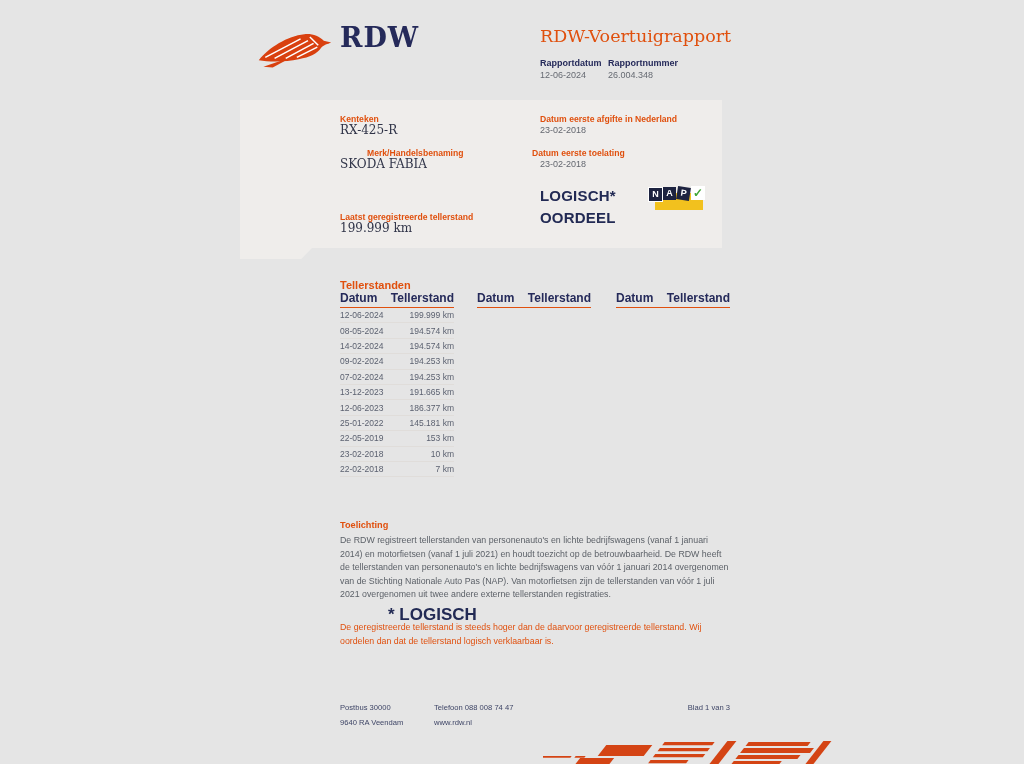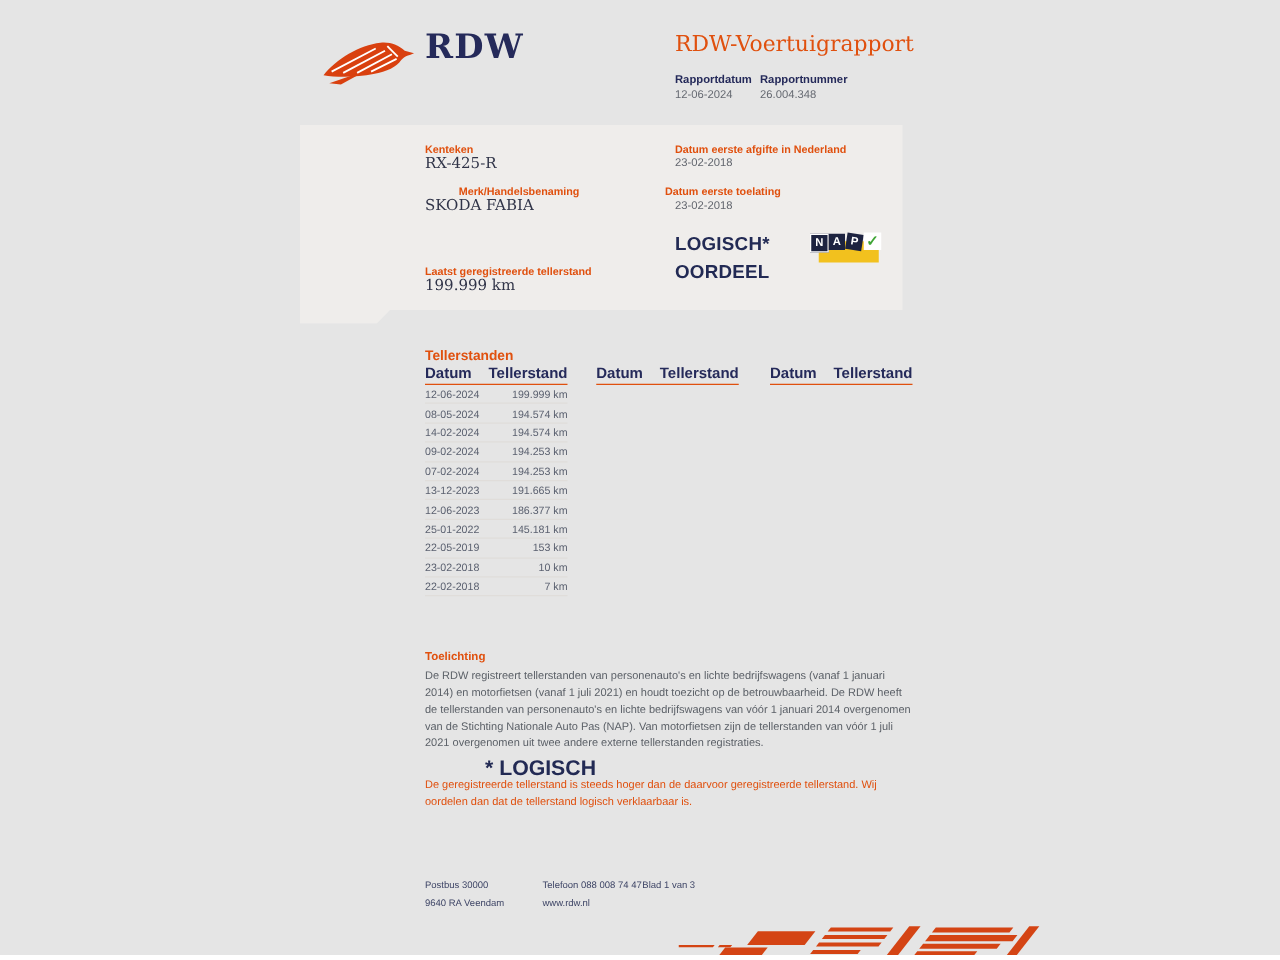--- a/index.html
+++ b/index.html
@@ -76,21 +76,21 @@
     font-size:8.8px;line-height:13.6px;color:#5c6168;
   }
   .logisch-title{position:absolute;left:340px;top:605px;font-size:17px;font-weight:bold;color:#222a54;margin-left:48px;}
   .logisch-body{
     position:absolute;left:340px;top:621px;width:392px;
     font-size:8.8px;line-height:13.6px;color:#e0500e;
   }
 
   
   .foot{position:absolute;top:700px;font-size:7.6px;color:#3e4566;line-height:15px;}
-  .f1{left:340px;} .f2{left:410px;margin-left:24px;} .f3{left:340px;width:390px;text-align:center;}
+  .f1{left:340px;} .f2{left:410px;margin-left:24px;} .f3{left:340px;width:390px;text-align:right;}
 
   
   .stripes{position:absolute;left:543px;top:739px;width:290px;height:40px;}
 </style>
 </head>
 <body>
 
 <div class="page">
 
   <svg class="logo-svg" viewBox="0 0 84 48">

